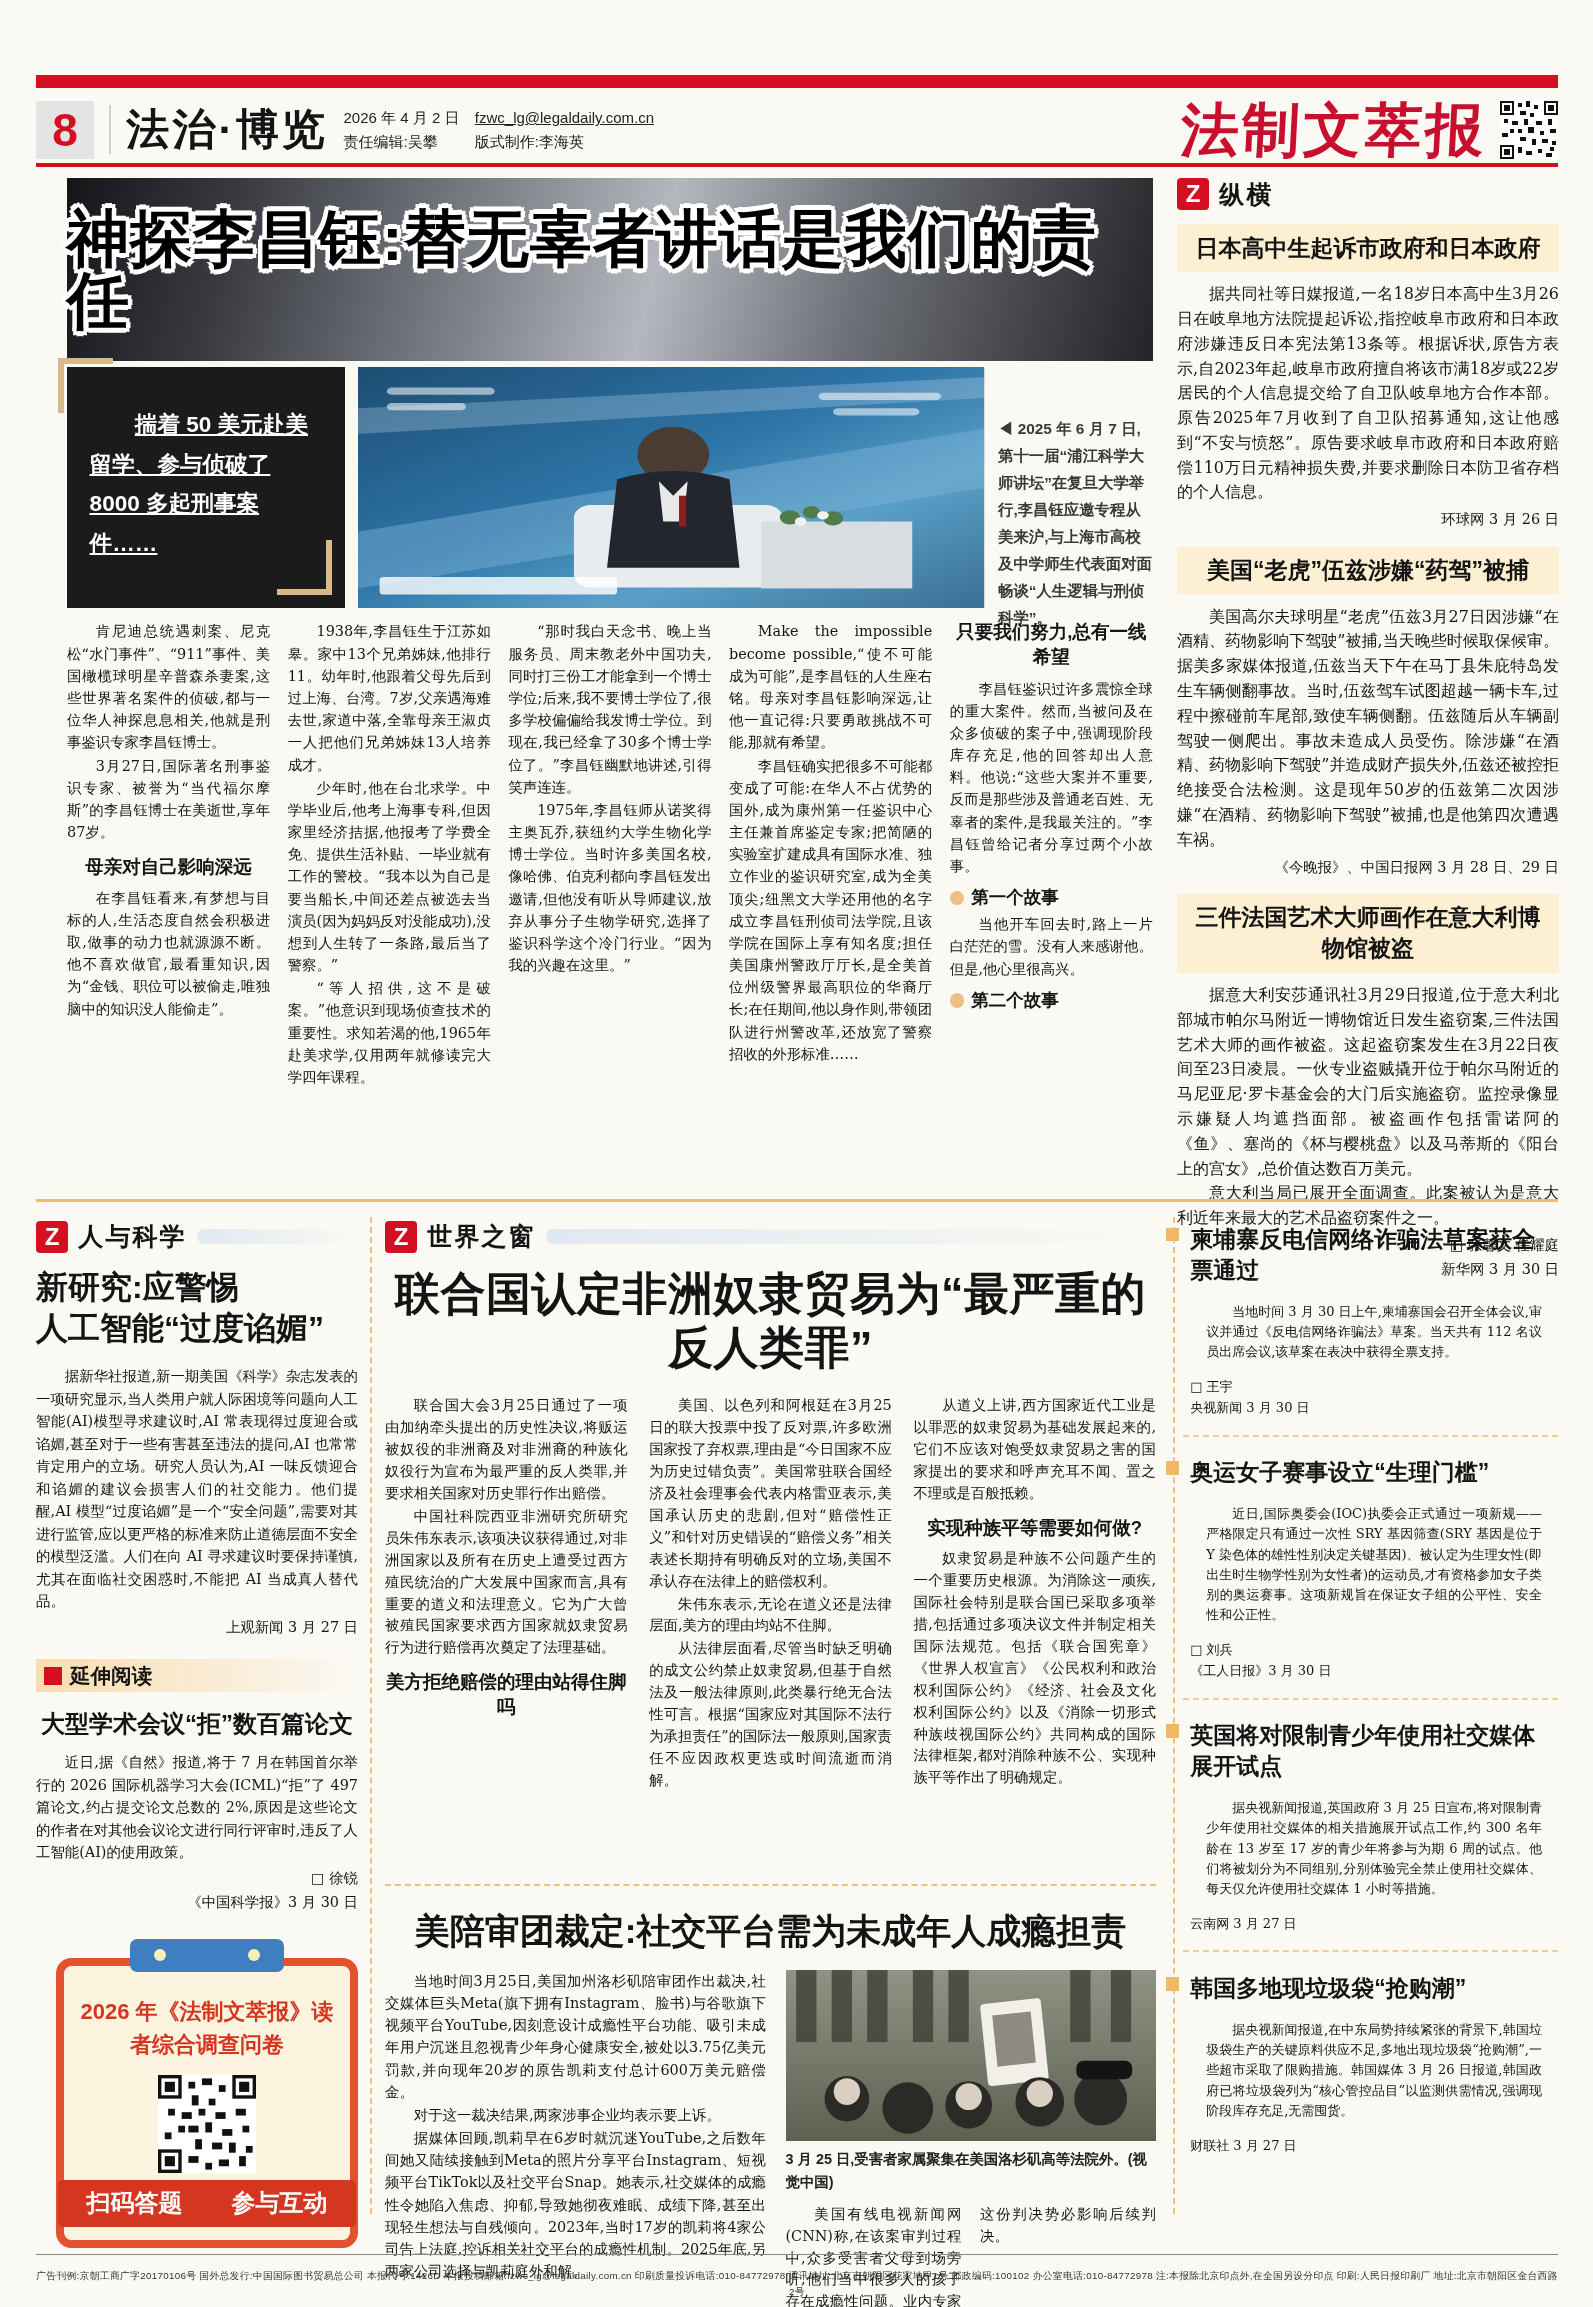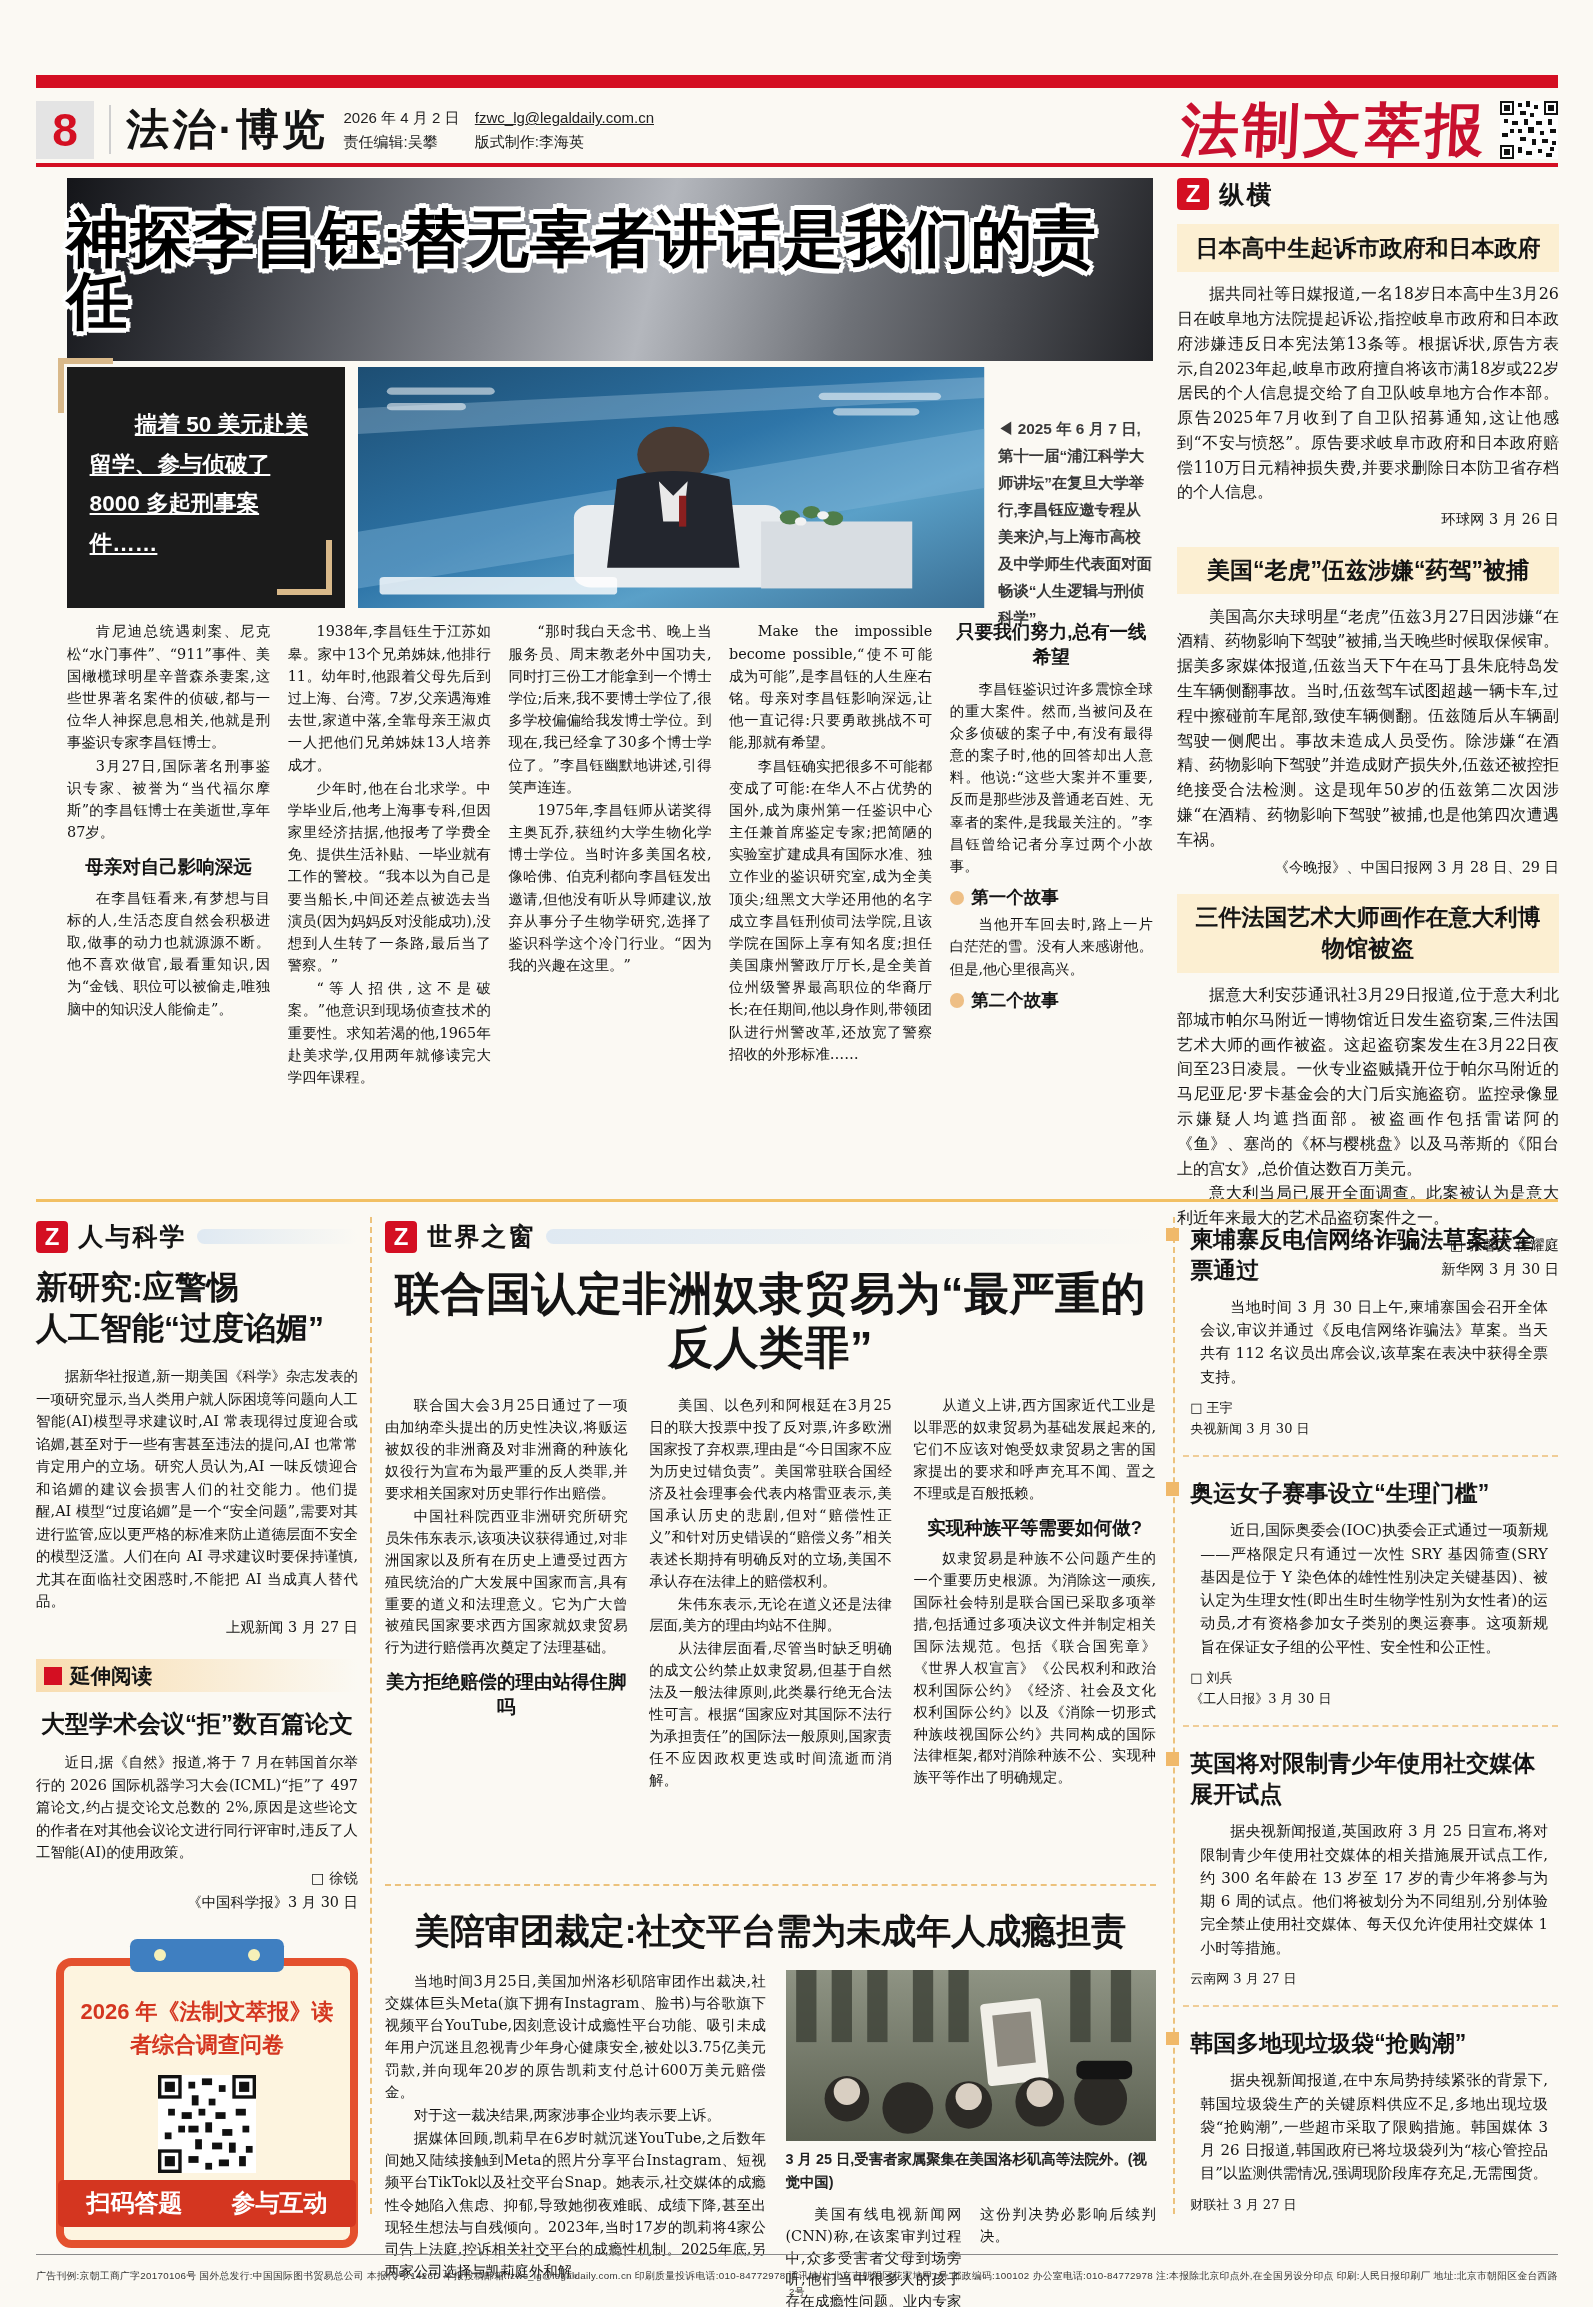--- a/index.html
+++ b/index.html
@@ -100,21 +100,21 @@
   .j-photo svg{display:block;width:100%;height:100%;}
   .j-cap{font:bold 14.4px/1.6 "Liberation Sans",sans-serif;margin:7.2px 0 10.3px;color:#222;}
   .j-cols{column-count:2;column-gap:18.5px;height:189px;overflow:hidden;font-size:14.4px;line-height:1.5;text-align:justify;}
 
   
   .briefs{position:absolute;right:0;top:18.5px;width:375px;}
   .b-art{position:relative;border-bottom:2.1px dashed #f0cd96;padding:3.1px 0 17.5px 7.2px;margin-bottom:17.5px;}
   .b-art:last-child{border-bottom:none;}
   .b-mark{position:absolute;left:-17.5px;top:7.2px;width:13.4px;height:13.4px;background:#f0b96a;}
   .b-title{font:bold 23px/1.35 "Liberation Sans",sans-serif;margin:0 0 10.3px;}
-  .b-body{font-size:15px;line-height:1.55;text-indent:2em;text-align:justify;margin:10px;}
+  .b-body{font-size:13px;line-height:1.55;text-indent:2em;text-align:justify;margin:16px;}
   .b-by,.b-src{text-align:left;font-size:13px;margin-top:3px;}
 
   
   .footer{position:absolute;left:36px;right:36px;top:2254px;border-top:1.5px solid #8a8a8a;
       padding-top:13px;font:9.8px/1.6 "Liberation Sans",sans-serif;color:#333;
       text-align:center;letter-spacing:0.3px;}
 </style>
 </head>
 <body>
 
@@ -233,21 +233,21 @@
         <div class="blk blk-h">母亲对自己影响深远</div>
         <div class="blk blk-p">在李昌钰看来,有梦想与目标的人,生活态度自然会积极进取,做事的动力也就源源不断。他不喜欢做官,最看重知识,因为“金钱、职位可以被偷走,唯独脑中的知识没人能偷走”。</div>
         <div class="blk blk-p">1938年,李昌钰生于江苏如皋。家中13个兄弟姊妹,他排行11。幼年时,他跟着父母先后到过上海、台湾。7岁,父亲遇海难去世,家道中落,全靠母亲王淑贞一人把他们兄弟姊妹13人培养成才。</div>
         <div class="blk blk-p">少年时,他在台北求学。中学毕业后,他考上海事专科,但因家里经济拮据,他报考了学费全免、提供生活补贴、一毕业就有工作的警校。“我本以为自己是要当船长,中间还差点被选去当演员(因为妈妈反对没能成功),没想到人生转了一条路,最后当了警察。”</div>
         <div class="blk blk-p">“等人招供,这不是破案。”他意识到现场侦查技术的重要性。求知若渴的他,1965年赴美求学,仅用两年就修读完大学四年课程。</div>
         <div class="blk blk-p">“那时我白天念书、晚上当服务员、周末教老外中国功夫,同时打三份工才能拿到一个博士学位;后来,我不要博士学位了,很多学校偏偏给我发博士学位。到现在,我已经拿了30多个博士学位了。”李昌钰幽默地讲述,引得笑声连连。</div>
         <div class="blk blk-p">1975年,李昌钰师从诺奖得主奥瓦乔,获纽约大学生物化学博士学位。当时许多美国名校,像哈佛、伯克利都向李昌钰发出邀请,但他没有听从导师建议,放弃从事分子生物学研究,选择了鉴识科学这个冷门行业。“因为我的兴趣在这里。”</div>
         <div class="blk blk-p">Make the impossible become possible,“使不可能成为可能”,是李昌钰的人生座右铭。母亲对李昌钰影响深远,让他一直记得:只要勇敢挑战不可能,那就有希望。</div>
         <div class="blk blk-p">李昌钰确实把很多不可能都变成了可能:在华人不占优势的国外,成为康州第一任鉴识中心主任兼首席鉴定专家;把简陋的实验室扩建成具有国际水准、独立作业的鉴识研究室,成为全美顶尖;纽黑文大学还用他的名字成立李昌钰刑侦司法学院,且该学院在国际上享有知名度;担任美国康州警政厅厅长,是全美首位州级警界最高职位的华裔厅长;在任期间,他以身作则,带领团队进行州警改革,还放宽了警察招收的外形标准……</div>
         <div class="blk blk-h">只要我们努力,总有一线希望</div>
-        <div class="blk blk-p">李昌钰鉴识过许多震惊全球的重大案件。然而,当被问及在众多侦破的案子中,有没有最得意的案子时,他的回答却出人意料。他说:“这些大案并不重要,反而是那些涉及普通老百姓、无辜者的案件,是我最关注的。”李昌钰曾给记者分享过两个小故事。</div>
+        <div class="blk blk-p">李昌钰鉴识过许多震惊全球的重大案件。然而,当被问及在众多侦破的案子中,强调现阶段库存充足,他的回答却出人意料。他说:“这些大案并不重要,反而是那些涉及普通老百姓、无辜者的案件,是我最关注的。”李昌钰曾给记者分享过两个小故事。</div>
         <div class="blk blk-b">第一个故事</div>
         <div class="blk blk-p">当他开车回去时,路上一片白茫茫的雪。没有人来感谢他。但是,他心里很高兴。</div>
         <div class="blk blk-b">第二个故事</div>
       </div>
   </div>
 
   <div class="zongheng">
     <div class="sec-head">
       <div class="zlogo">Z</div>
       <div class="sec-name">纵横</div>

